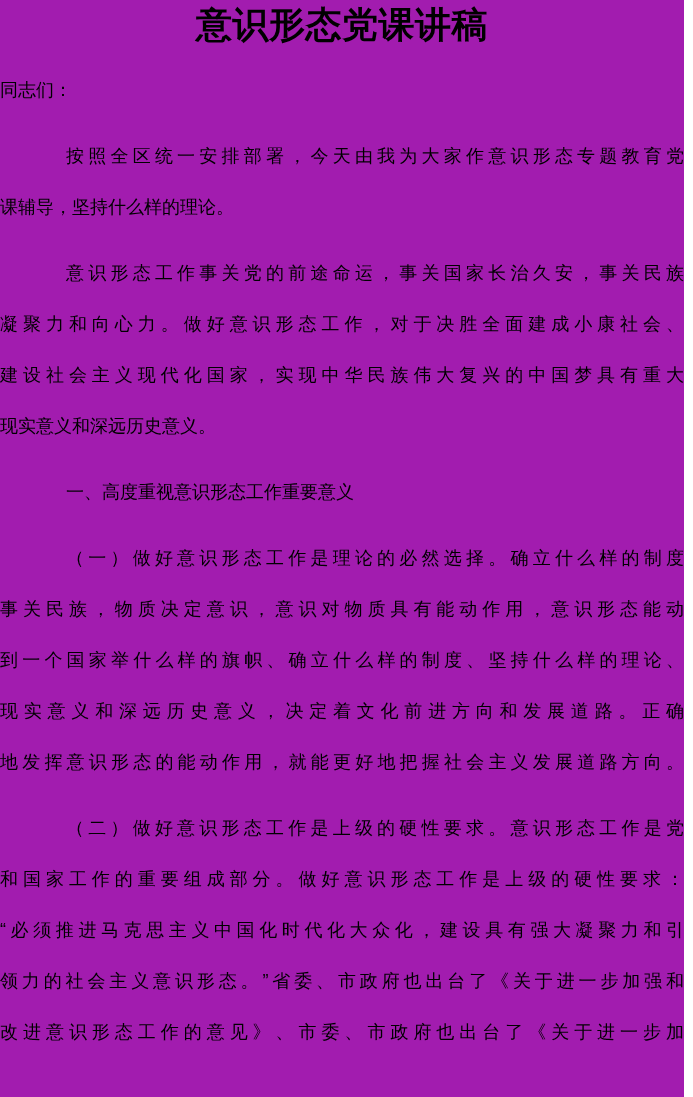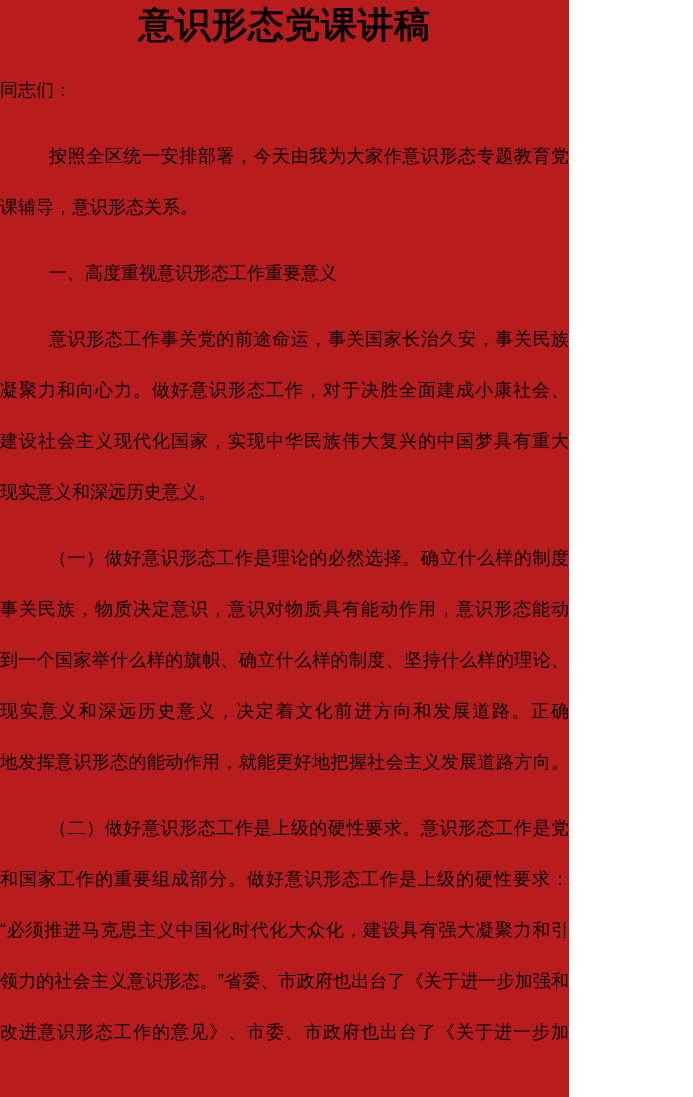--- a/index.html
+++ b/index.html
@@ -8,76 +8,76 @@
   }
   body {
     width: 693px;
     height: 1097px;
     overflow: hidden;
     background: #ffffff;
     color: #000000;
     font-family: "Liberation Sans", sans-serif;
   }
   .page {
-    width: 569px;
+    width: 684px;
     height: 1097px;
     overflow: hidden;
-    background: #b91c1c;
+    background: #a21caf;
   }
   .doc-title {
     font-size: 36px;
     font-weight: 700;
     line-height: 46px;
     text-align: center;
     margin: 2px 0 17px 0;
     letter-spacing: 0.5px;
   }
   .para {
     margin: 0 0 15px 0;
   }
   .line {
     font-size: 18px;
     line-height: 51px;
     text-align: justify;
     text-align-last: justify;
     text-justify: inter-character;
   }
   .line.ind {
-    padding-left: 49px;
+    padding-left: 66px;
   }
   .line.plain {
     text-align: left;
     text-align-last: left;
   }
 </style>
 </head>
 <body>
 
 <div class="page">
 
   <h1 class="doc-title">意识形态党课讲稿</h1>
 
   <div class="para">
     <div class="line plain">同志们：</div>
   </div>
 
   <div class="para">
     <div class="line ind">按照全区统一安排部署，今天由我为大家作意识形态专题教育党</div>
-    <div class="line plain">课辅导，意识形态关系。</div>
-  </div>
-
-  <div class="para">
-    <div class="line ind plain">一、高度重视意识形态工作重要意义</div>
+    <div class="line plain">课辅导，坚持什么样的理论。</div>
   </div>
 
   <div class="para">
     <div class="line ind">意识形态工作事关党的前途命运，事关国家长治久安，事关民族</div>
     <div class="line">凝聚力和向心力。做好意识形态工作，对于决胜全面建成小康社会、</div>
     <div class="line">建设社会主义现代化国家，实现中华民族伟大复兴的中国梦具有重大</div>
     <div class="line plain">现实意义和深远历史意义。</div>
+  </div>
+
+  <div class="para">
+    <div class="line ind plain">一、高度重视意识形态工作重要意义</div>
   </div>
 
   <div class="para">
     <div class="line ind">（一）做好意识形态工作是理论的必然选择。确立什么样的制度</div>
     <div class="line">事关民族，物质决定意识，意识对物质具有能动作用，意识形态能动</div>
     <div class="line">到一个国家举什么样的旗帜、确立什么样的制度、坚持什么样的理论、</div>
     <div class="line">现实意义和深远历史意义，决定着文化前进方向和发展道路。正确</div>
     <div class="line">地发挥意识形态的能动作用，就能更好地把握社会主义发展道路方向。</div>
   </div>
 

